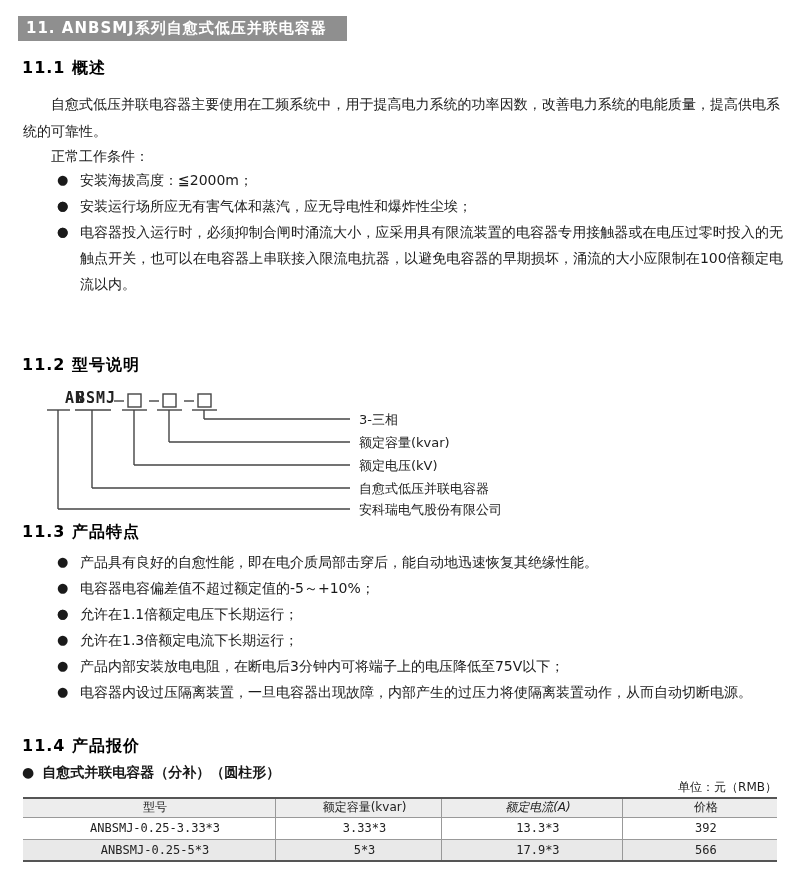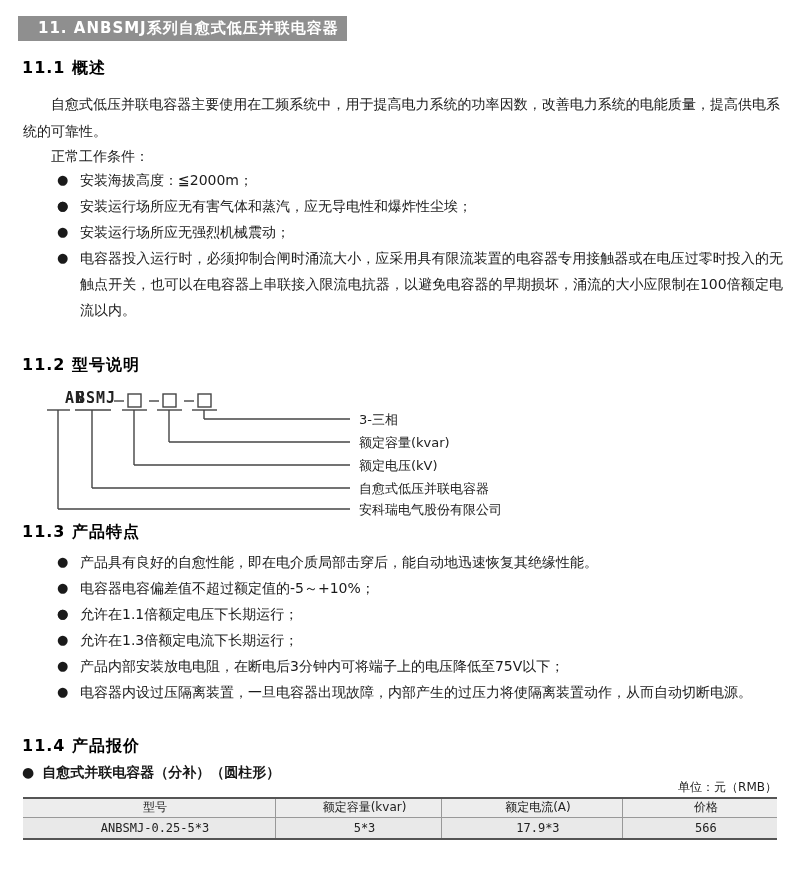--- a/index.html
+++ b/index.html
@@ -1,21 +1,21 @@
 <!DOCTYPE html>
 <html><head>
 <meta charset="utf-8">
 <style>
   * { margin:0; padding:0; box-sizing:border-box; }
   html,body { width:800px; height:880px; background:#fff; overflow:hidden;
     font-family:"DejaVu Sans", sans-serif; color:#1a1a1a; }
 
   .titlebar { position:absolute; left:18px; top:16px; width:329px; height:25px;
     background:#8f8f8f; color:#fff; font-size:15px; font-weight:bold;
-    line-height:25px; padding-left:20px; letter-spacing:1px; }
+    line-height:25px; padding-left:8px; letter-spacing:1px; }
 
   .sec-h { position:absolute; left:22px; font-size:16px; font-weight:bold; color:#000;
     letter-spacing:1px; }
 
   .intro { position:absolute; left:23px; top:91px; width:757px; font-size:14px;
     line-height:27px; text-indent:2em; text-align:justify; }
   .cond { position:absolute; left:51px; top:148px; font-size:14px; }
 
   ul.blist { position:absolute; list-style:none; width:726px; }
   ul.blist li { position:relative; padding-left:23px; line-height:26px;
@@ -37,21 +37,21 @@
     border-top:2px solid #555; border-bottom:2px solid #555; }
   table.price th, table.price td { border-left:1px solid #999; border-right:1px solid #999;
     border-top:1px solid #999; border-bottom:1px solid #999; text-align:center;
     font-weight:normal;padding-left:12px; }
   table.price th { height:19px; background:#ededed; }
   table.price td { height:22px; background:#fff; }
   table.price tr.alt td { background:#e9e9e9; }
   table.price th:first-child, table.price td:first-child { border-left:none; }
   table.price th:last-child, table.price td:last-child { border-right:none; }
   table.price .mono { font-family:"DejaVu Sans Mono", monospace; font-size:12px; }
-  .c1{width:33.5%;} .c2{width:22%;} .c3{width:24%;} .c4{width:20.5%;}
+  .c1{width:33.5%;} .c2{width:22%;} .c3{width:24%;font-style:italic;} .c4{width:20.5%;}
 </style>
 </head>
 <body>
 
 <div class="titlebar">11. ANBSMJ系列自愈式低压并联电容器</div>
 
 <div class="sec-h" style="top:58px;">11.1 概述</div>
 
 <p class="intro">自愈式低压并联电容器主要使用在工频系统中，用于提高电力系统的功率因数，改善电力系统的电能质量，提高供电系统的可靠性。</p>
 
@@ -62,21 +62,21 @@
     <span class="blt">●</span>
     <span>安装海拔高度：≦2000m；</span></li>
   <li>
     <span class="blt">●</span>
     </li>
   <li>
     <span class="blt">●</span>
     <span>安装运行场所应无有害气体和蒸汽，应无导电性和爆炸性尘埃；</span></li>
   <li>
     <span class="blt">●</span>
-    <span>安装运行场所应无强烈机械震动；</span></li>
+    </li>
   <li>
     <span class="blt">●</span>
     <span>电容器投入运行时，必须抑制合闸时涌流大小，应采用具有限流装置的电容器专用接触器或在电压过零时投入的无触点开关，也可以在电容器上串联接入限流电抗器，以避免电容器的早期损坏，涌流的大小应限制在100倍额定电流以内。</span></li>
 </ul>
 
 <div class="sec-h" style="top:355px;">11.2 型号说明</div>
 
 <div class="diagram">
   <svg width="800" height="132" viewBox="0 0 800 132">
     <g stroke="#444" stroke-width="1.4" fill="none">
@@ -154,20 +154,26 @@
 <table class="price">
   <thead>
     <tr>
       <th class="c1">型号</th>
       <th class="c2">额定容量(kvar)</th>
       <th class="c3">额定电流(A)</th>
       <th class="c4">价格</th>
     </tr>
   </thead>
   <tbody>
+    <tr>
+      <td class="mono">ANBSMJ-0.25-3.33*3</td>
+      <td class="mono">3.33*3</td>
+      <td class="mono">13.3*3</td>
+      <td class="mono">392</td>
+    </tr>
     <tr class="alt">
       <td class="mono">ANBSMJ-0.25-5*3</td>
       <td class="mono">5*3</td>
       <td class="mono">17.9*3</td>
       <td class="mono">566</td>
     </tr>
   </tbody>
 </table>
 
 </body></html>

